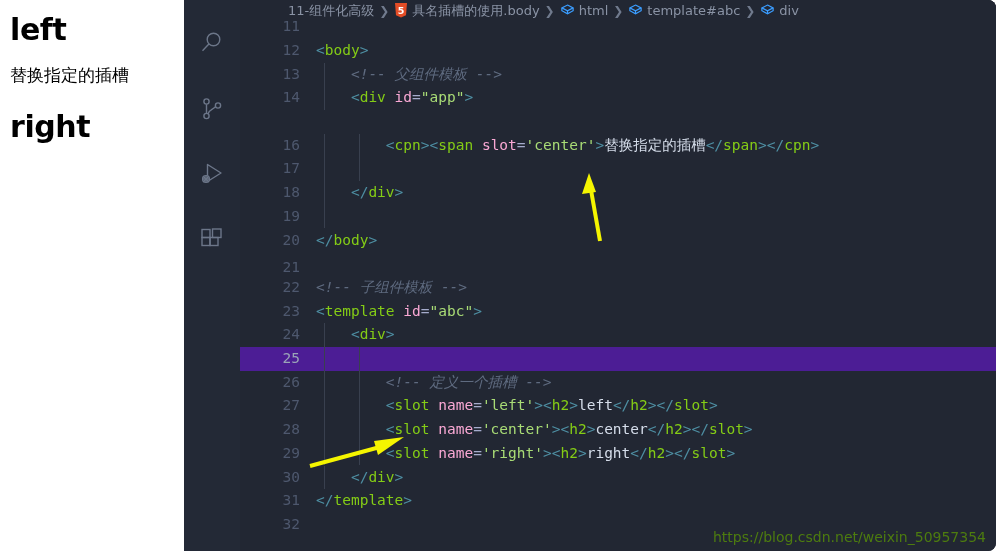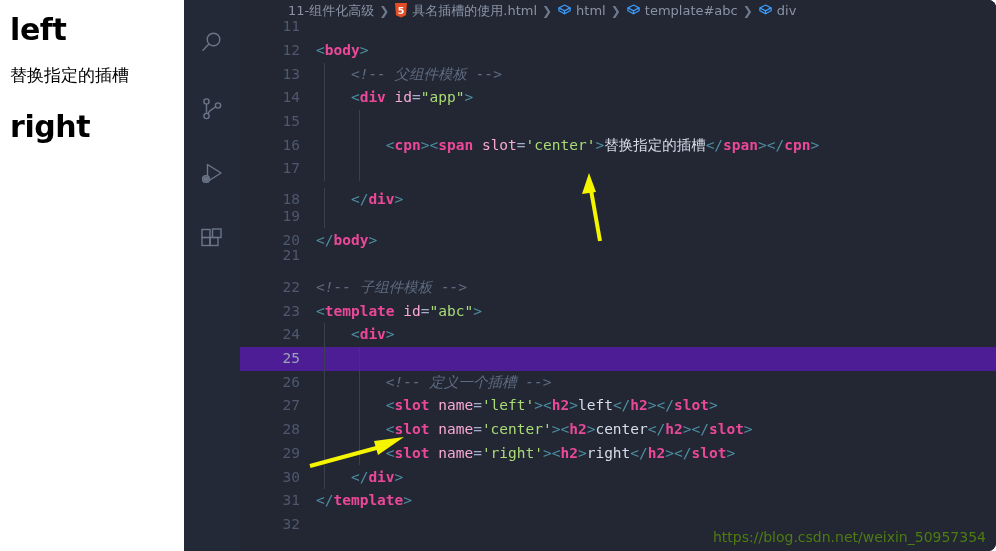--- a/index.html
+++ b/index.html
@@ -119,21 +119,21 @@
   .guide {
     position: absolute; top: 0;
     width: 1px; height: 100%;
     background: #39404f;
   }
   .g1 { left: 84px; }
   .g2 { left: 119px; }
 
   
   .t-punc   { color: #4e8fa3; }
-  .t-tag    { color: #ec4899; font-weight: bold; }
+  .t-tag    { color: #84cc16; }
   .t-attr   { color: #f9a8d4; }
   .t-eq     { color: #a6accd; }
   .t-str    { color: #a9dc76; }
   .t-text   { color: #d6deeb; }
   .t-cmt    { color: #5f6b80; font-style: italic; }
 
   
   #annot {
     position: absolute; left: 0; top: 0;
     width: 996px; height: 551px;
@@ -206,27 +206,26 @@
     </div>
 
     <div id="editor">
 
       <div id="codewrap">
           <div class="line" style="position: absolute; left: 0px; width: 756px; top: -8.5px;"><span class="ln">10</span><span class="code"><span class="t-punc">  &lt;/head&gt;</span></span></div>
           <div class="line" style="position: absolute; left: 0px; width: 756px; top: 15.2px;"><span class="ln">11</span><span class="code"></span></div>
           <div class="line" style="position: absolute; left: 0px; width: 756px; top: 38.9px;"><span class="ln">12</span><span class="code"><span class="t-punc">&lt;</span><span class="t-tag">body</span><span class="t-punc">&gt;</span></span></div>
           <div class="line" style="position: absolute; left: 0px; width: 756px; top: 62.6px;"><span class="guide g1"></span><span class="ln">13</span><span class="code"><span class="t-cmt">    &lt;!-- 父组件模板 --&gt;</span></span></div>
           <div class="line" style="position: absolute; left: 0px; width: 756px; top: 86.3px;"><span class="guide g1"></span><span class="ln">14</span><span class="code"><span class="t-punc">    &lt;</span><span class="t-tag">div</span><span class="t-eq"> </span><span class="t-attr">id</span><span class="t-eq">=</span><span class="t-str">"app"</span><span class="t-punc">&gt;</span></span></div>
-          <div class="line" style="position: absolute; left: 0px; width: 756px; top: 110px;"><span class="guide g1"></span><span class="guide g2"></span><span class="ln">15</span><span class="code"></span></div>
           <div class="line" style="position: absolute; left: 0px; width: 756px; top: 133.7px;"><span class="guide g1"></span><span class="guide g2"></span><span class="ln">16</span><span class="code"><span class="t-punc">        &lt;</span><span class="t-tag">cpn</span><span class="t-punc">&gt;&lt;</span><span class="t-tag">span</span><span class="t-eq"> </span><span class="t-attr">slot</span><span class="t-eq">=</span><span class="t-str">'center'</span><span class="t-punc">&gt;</span><span class="t-text">替换指定的插槽</span><span class="t-punc">&lt;/</span><span class="t-tag">span</span><span class="t-punc">&gt;&lt;/</span><span class="t-tag">cpn</span><span class="t-punc">&gt;</span></span></div>
           <div class="line" style="position: absolute; left: 0px; width: 756px; top: 157.4px;"><span class="guide g1"></span><span class="guide g2"></span><span class="ln">17</span><span class="code"></span></div>
-          <div class="line" style="position: absolute; left: 0px; width: 756px; top: 181.1px; margin-top: 7px;"><span class="guide g1"></span><span class="ln">18</span><span class="code"><span class="t-punc">    &lt;/</span><span class="t-tag">div</span><span class="t-punc">&gt;</span></span></div>
+          <div class="line" style="position: absolute; left: 0px; width: 756px; top: 181.1px;"><span class="guide g1"></span><span class="ln">18</span><span class="code"><span class="t-punc">    &lt;/</span><span class="t-tag">div</span><span class="t-punc">&gt;</span></span></div>
           <div class="line" style="position: absolute; left: 0px; width: 756px; top: 204.8px;"><span class="guide g1"></span><span class="ln">19</span><span class="code"></span></div>
           <div class="line" style="position: absolute; left: 0px; width: 756px; top: 228.5px;"><span class="ln">20</span><span class="code"><span class="t-punc">&lt;/</span><span class="t-tag">body</span><span class="t-punc">&gt;</span></span></div>
-          <div class="line" style="position: absolute; left: 0px; width: 756px; top: 244px;"><span class="ln">21</span><span class="code"></span></div>
+          <div class="line" style="position: absolute; left: 0px; width: 756px; top: 256px;"><span class="ln">21</span><span class="code"></span></div>
           <div class="line" style="position: absolute; left: 0px; width: 756px; top: 275.9px;"><span class="ln">22</span><span class="code"><span class="t-cmt">&lt;!-- 子组件模板 --&gt;</span></span></div>
           <div class="line" style="position: absolute; left: 0px; width: 756px; top: 299.6px;"><span class="ln">23</span><span class="code"><span class="t-punc">&lt;</span><span class="t-tag">template</span><span class="t-eq"> </span><span class="t-attr">id</span><span class="t-eq">=</span><span class="t-str">"abc"</span><span class="t-punc">&gt;</span></span></div>
           <div class="line" style="position: absolute; left: 0px; width: 756px; top: 323.3px;"><span class="guide g1"></span><span class="ln">24</span><span class="code"><span class="t-punc">    &lt;</span><span class="t-tag">div</span><span class="t-punc">&gt;</span></span></div>
           <div class="line active" style="position: absolute; left: 0px; width: 756px; top: 347px;"><span class="guide g1"></span><span class="guide g2"></span><span class="ln">25</span><span class="code"></span></div>
           <div class="line" style="position: absolute; left: 0px; width: 756px; top: 370.7px;"><span class="guide g1"></span><span class="guide g2"></span><span class="ln">26</span><span class="code"><span class="t-cmt">        &lt;!-- 定义一个插槽 --&gt;</span></span></div>
           <div class="line" style="position: absolute; left: 0px; width: 756px; top: 394.4px;"><span class="guide g1"></span><span class="guide g2"></span><span class="ln">27</span><span class="code"><span class="t-punc">        &lt;</span><span class="t-tag">slot</span><span class="t-eq"> </span><span class="t-attr">name</span><span class="t-eq">=</span><span class="t-str">'left'</span><span class="t-punc">&gt;&lt;</span><span class="t-tag">h2</span><span class="t-punc">&gt;</span><span class="t-text">left</span><span class="t-punc">&lt;/</span><span class="t-tag">h2</span><span class="t-punc">&gt;&lt;/</span><span class="t-tag">slot</span><span class="t-punc">&gt;</span></span></div>
           <div class="line" style="position: absolute; left: 0px; width: 756px; top: 418.1px;"><span class="guide g1"></span><span class="guide g2"></span><span class="ln">28</span><span class="code"><span class="t-punc">        &lt;</span><span class="t-tag">slot</span><span class="t-eq"> </span><span class="t-attr">name</span><span class="t-eq">=</span><span class="t-str">'center'</span><span class="t-punc">&gt;&lt;</span><span class="t-tag">h2</span><span class="t-punc">&gt;</span><span class="t-text">center</span><span class="t-punc">&lt;/</span><span class="t-tag">h2</span><span class="t-punc">&gt;&lt;/</span><span class="t-tag">slot</span><span class="t-punc">&gt;</span></span></div>
           <div class="line" style="position: absolute; left: 0px; width: 756px; top: 441.8px;"><span class="guide g1"></span><span class="guide g2"></span><span class="ln">29</span><span class="code"><span class="t-punc">        &lt;</span><span class="t-tag">slot</span><span class="t-eq"> </span><span class="t-attr">name</span><span class="t-eq">=</span><span class="t-str">'right'</span><span class="t-punc">&gt;&lt;</span><span class="t-tag">h2</span><span class="t-punc">&gt;</span><span class="t-text">right</span><span class="t-punc">&lt;/</span><span class="t-tag">h2</span><span class="t-punc">&gt;&lt;/</span><span class="t-tag">slot</span><span class="t-punc">&gt;</span></span></div>
           <div class="line" style="position: absolute; left: 0px; width: 756px; top: 465.5px;"><span class="guide g1"></span><span class="ln">30</span><span class="code"><span class="t-punc">    &lt;/</span><span class="t-tag">div</span><span class="t-punc">&gt;</span></span></div>
           <div class="line" style="position: absolute; left: 0px; width: 756px; top: 489.2px;"><span class="ln">31</span><span class="code"><span class="t-punc">&lt;/</span><span class="t-tag">template</span><span class="t-punc">&gt;</span></span></div>
@@ -238,21 +237,21 @@
             <span class="bc-label">11-组件化高级</span>
           </span>
           <span class="bc-sep">❯</span>
           <span class="bc-item">
             <span class="bc-icon">
               <svg width="14" height="15" viewBox="0 0 14 15">
                 <path d="M1 0 L13 0 L12 12.2 L7 14.6 L2 12.2 Z" fill="#e44d26"></path>
                 <text x="7" y="11" font-family="DejaVu Sans, sans-serif" font-size="9.5" font-weight="bold" fill="#ffffff" text-anchor="middle">5</text>
               </svg>
             </span>
-            <span class="bc-label">具名插槽的使用.html</span>
+            <span class="bc-label">具名插槽的使用.body</span>
           </span>
           <span class="bc-sep">❯</span>
           <span class="bc-item">
             <span class="bc-icon">
               <svg width="15" height="15" viewBox="0 0 16 16" fill="none" stroke="#3b9dff" stroke-width="1.3">
                 <path d="M8 2.2 L14 5.2 L14 8.2 L8 11.6 L2 8.2 L2 5.2 Z"></path>
                 <path d="M2 5.2 L8 8.4 L14 5.2"></path>
                 <path d="M8 8.4 L8 11.6"></path>
               </svg>
             </span>

